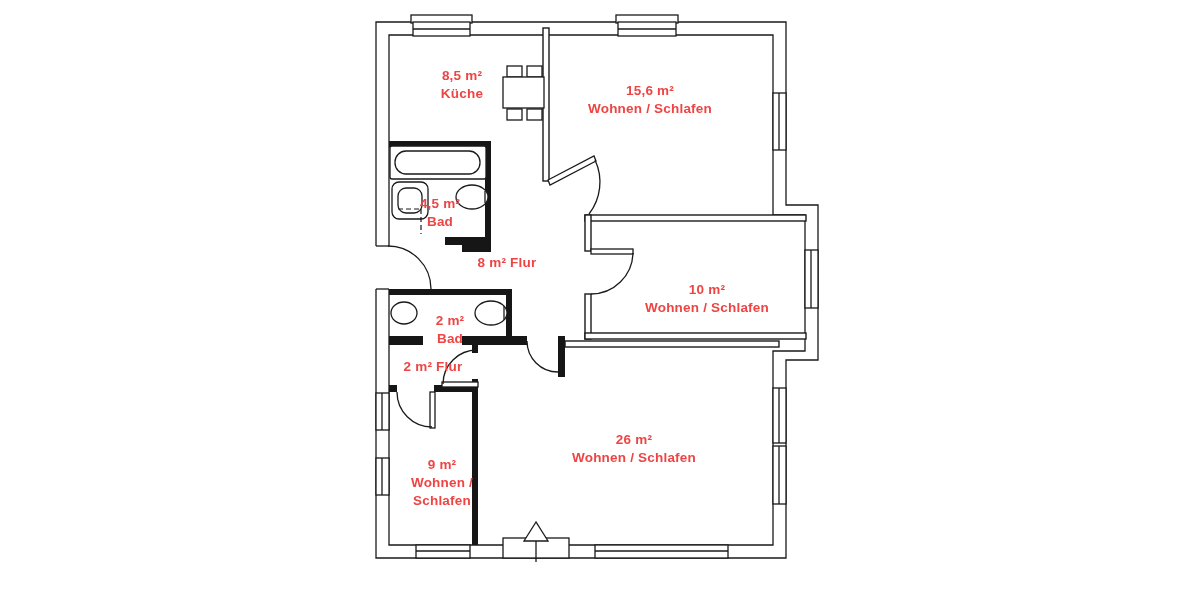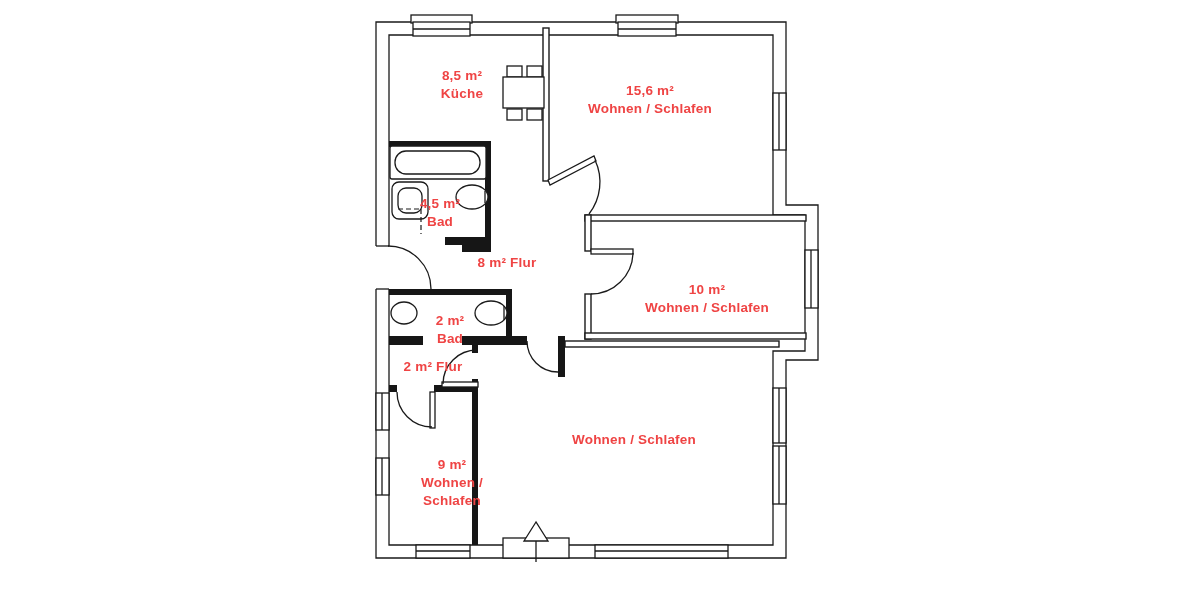--- a/index.html
+++ b/index.html
@@ -225,23 +225,24 @@
 
   <div class="room-label" style="left:400px;top:312px;width:100px;">
     <span>2 m²</span>
     <span>Bad</span>
   </div>
 
   <div class="room-label" style="left:383px;top:358px;width:100px;text-align:center;">
     <span>2 m² Flur</span>
   </div>
 
-  <div class="room-label" style="left:387px;top:456px;width:130px;">
+  <div class="room-label" style="left:377px;top:456px;width:130px;">
     <span>9 m²</span>
     <span>Wohnen /</span>
     <span>Schlafen</span>
   </div>
 
   <div class="room-label" style="left:534px;top:431px;width:200px;">
+    <span>26 m²</span>
     <span>Wohnen / Schlafen</span>
   </div>
 
 </div>
 
 </body></html>

